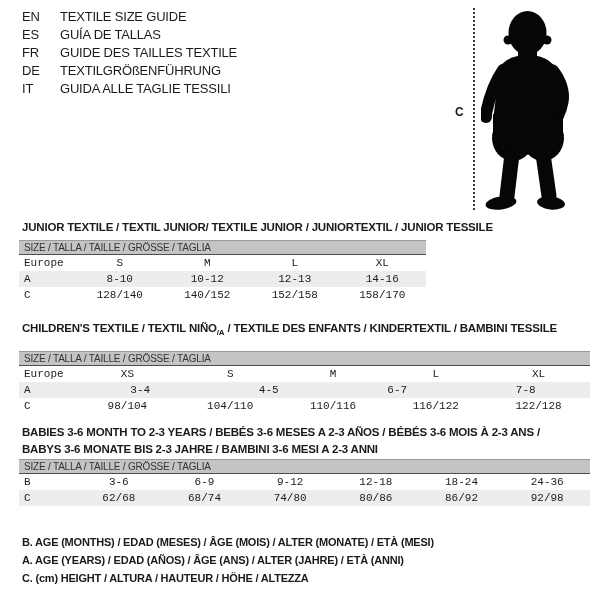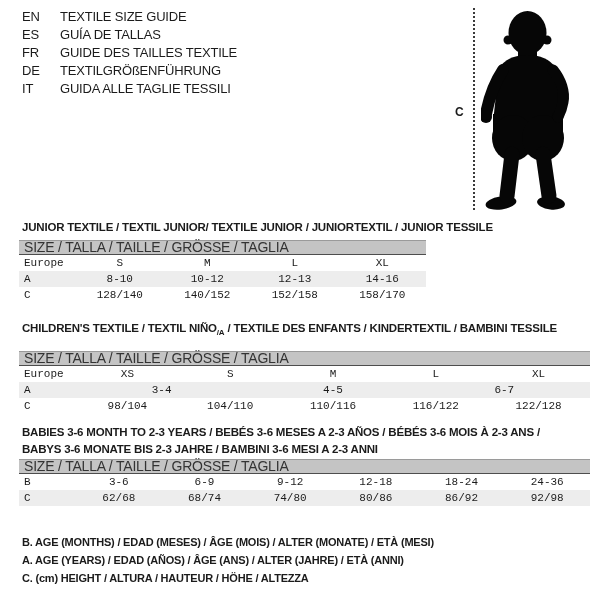--- a/index.html
+++ b/index.html
@@ -19,21 +19,21 @@
   .figure-svg{position:absolute;left:481px;top:4px;}
   .figure-label{position:absolute;left:455px;top:105px;
     font-weight:700;font-size:12px;}
   
   .tbl-title{position:absolute;left:22px;font-weight:700;font-size:11.5px;
     letter-spacing:-0.2px;white-space:nowrap;}
   .tbl-title sub{font-size:8px;}
   .size-table{position:absolute;left:19px;}
   .size-band{height:13px;line-height:13px;background:#c4c4c4;
     border-top:1px solid #9a9a9a;border-bottom:1px solid #4d4d4d;
-    padding-left:5px;font-size:14px;color:#333333;letter-spacing:-0.2px;}
+    padding-left:5px;font-size:10px;color:#333333;letter-spacing:-0.2px;}
   .t-row{display:flex;height:16px;line-height:16px;font-size:11px;font-family:Liberation Mono, monospace;}
   .t-row.stripe{background:#ededed;}
   .cell-label{width:52px;padding-left:5px;text-align:left;}
   .cell-val{flex:1;text-align:center;}
   
   .footnotes{position:absolute;left:22px;top:533px;}
   .footnote{height:18px;line-height:18px;font-weight:700;font-size:11px;
     letter-spacing:-0.2px;white-space:nowrap;}
 </style>
 </head>
@@ -136,20 +136,21 @@
     <span class="cell-val">S</span>
     <span class="cell-val">M</span>
     <span class="cell-val">L</span>
     <span class="cell-val">XL</span>
   </div>
   <div class="t-row stripe">
     <span class="cell-label">A</span>
     <span class="cell-val">3-4</span>
     <span class="cell-val">4-5</span>
     <span class="cell-val">6-7</span>
+    <span class="cell-val">7-8</span>
   </div>
   <div class="t-row">
     <span class="cell-label">C</span>
     <span class="cell-val">98/104</span>
     <span class="cell-val">104/110</span>
     <span class="cell-val">110/116</span>
     <span class="cell-val">116/122</span>
     <span class="cell-val">122/128</span>
   </div>
 </div>

